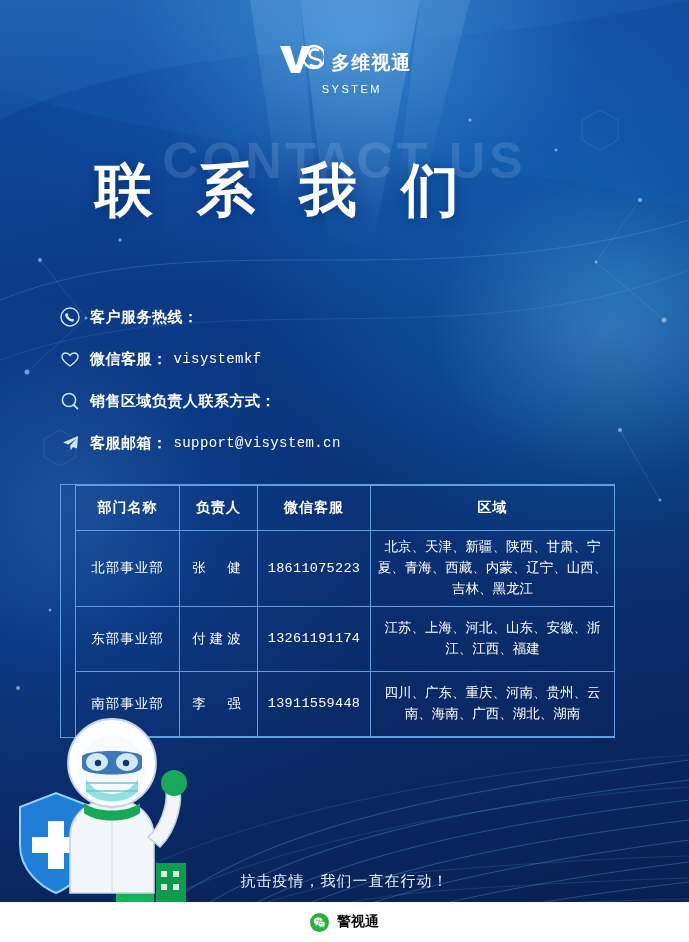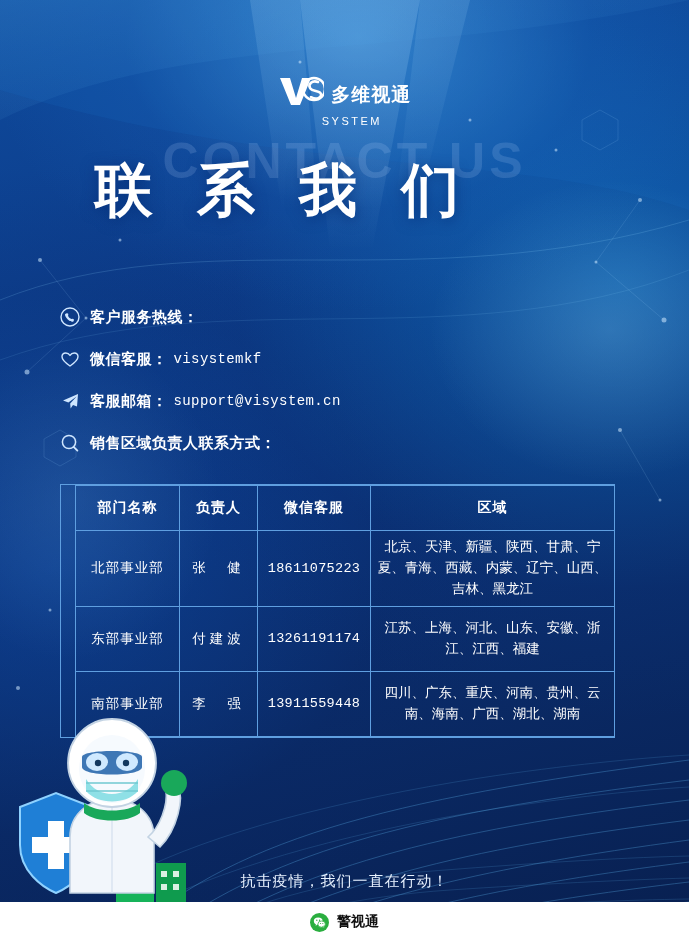--- a/index.html
+++ b/index.html
@@ -27,21 +27,20 @@
   .bg-svg { position: absolute; inset: 0; width: 689px; height: 942px; }
 
   
   .logo {
     position: absolute;
     top: 44px;
     left: 0;
     width: 689px;
     text-align: center;
     color: #ffffff;
-    margin-top: 32px;
   }
   .logo-inner { display: inline-block; position: relative; }
   .logo-mark {
     display: inline-block;
     vertical-align: middle;
     position: relative;
     top: -2px;
   }
   .logo-cn {
     display: inline-block;
@@ -329,35 +328,35 @@
           <path d="M10,17 C4.5,13.2 2,10.6 2,7.8 C2,5.6 3.7,4 5.8,4 C7.1,4 9,4.8 10,6.4 C11,4.8 12.9,4 14.2,4 C16.3,4 18,5.6 18,7.8 C18,10.6 15.5,13.2 10,17 Z" fill="none" stroke="#cfe6ff" stroke-width="1.4" stroke-linejoin="round"></path>
         </svg>
       </span>
       <span class="clabel">微信客服：</span>
       <span class="cvalue">visystemkf</span>
     </div>
 
     <div class="crow">
       <span class="cicon">
         <svg width="20" height="20" viewBox="0 0 20 20">
-          <path d="M18,3 L3,9.6 L8.4,11.4 L16.6,5.4 L10.2,12.6 L10.6,17.4 L13,14 L17,15.5 Z" fill="#cfe6ff"></path>
-        </svg>
-      </span>
-      <span class="clabel">客服邮箱：</span>
-      <span class="cvalue">support@visystem.cn</span>
+          <circle cx="9" cy="9" r="6.6" fill="none" stroke="#cfe6ff" stroke-width="1.5"></circle>
+          <line x1="13.6" y1="13.8" x2="17.4" y2="17.6" stroke="#cfe6ff" stroke-width="1.8" stroke-linecap="round"></line>
+        </svg>
+      </span>
+      <span class="clabel">销售区域负责人联系方式：</span>
     </div>
 
     <div class="crow">
       <span class="cicon">
         <svg width="20" height="20" viewBox="0 0 20 20">
-          <circle cx="9" cy="9" r="6.6" fill="none" stroke="#cfe6ff" stroke-width="1.5"></circle>
-          <line x1="13.6" y1="13.8" x2="17.4" y2="17.6" stroke="#cfe6ff" stroke-width="1.8" stroke-linecap="round"></line>
-        </svg>
-      </span>
-      <span class="clabel">销售区域负责人联系方式：</span>
+          <path d="M18,3 L3,9.6 L8.4,11.4 L16.6,5.4 L10.2,12.6 L10.6,17.4 L13,14 L17,15.5 Z" fill="#cfe6ff"></path>
+        </svg>
+      </span>
+      <span class="clabel">客服邮箱：</span>
+      <span class="cvalue">support@visystem.cn</span>
     </div>
   </div>
 
   <div class="table-wrap">
     <table class="contact-table">
       <colgroup>
         <col class="col1">
           <col class="col2">
           <col class="col3">
           <col class="col4">

